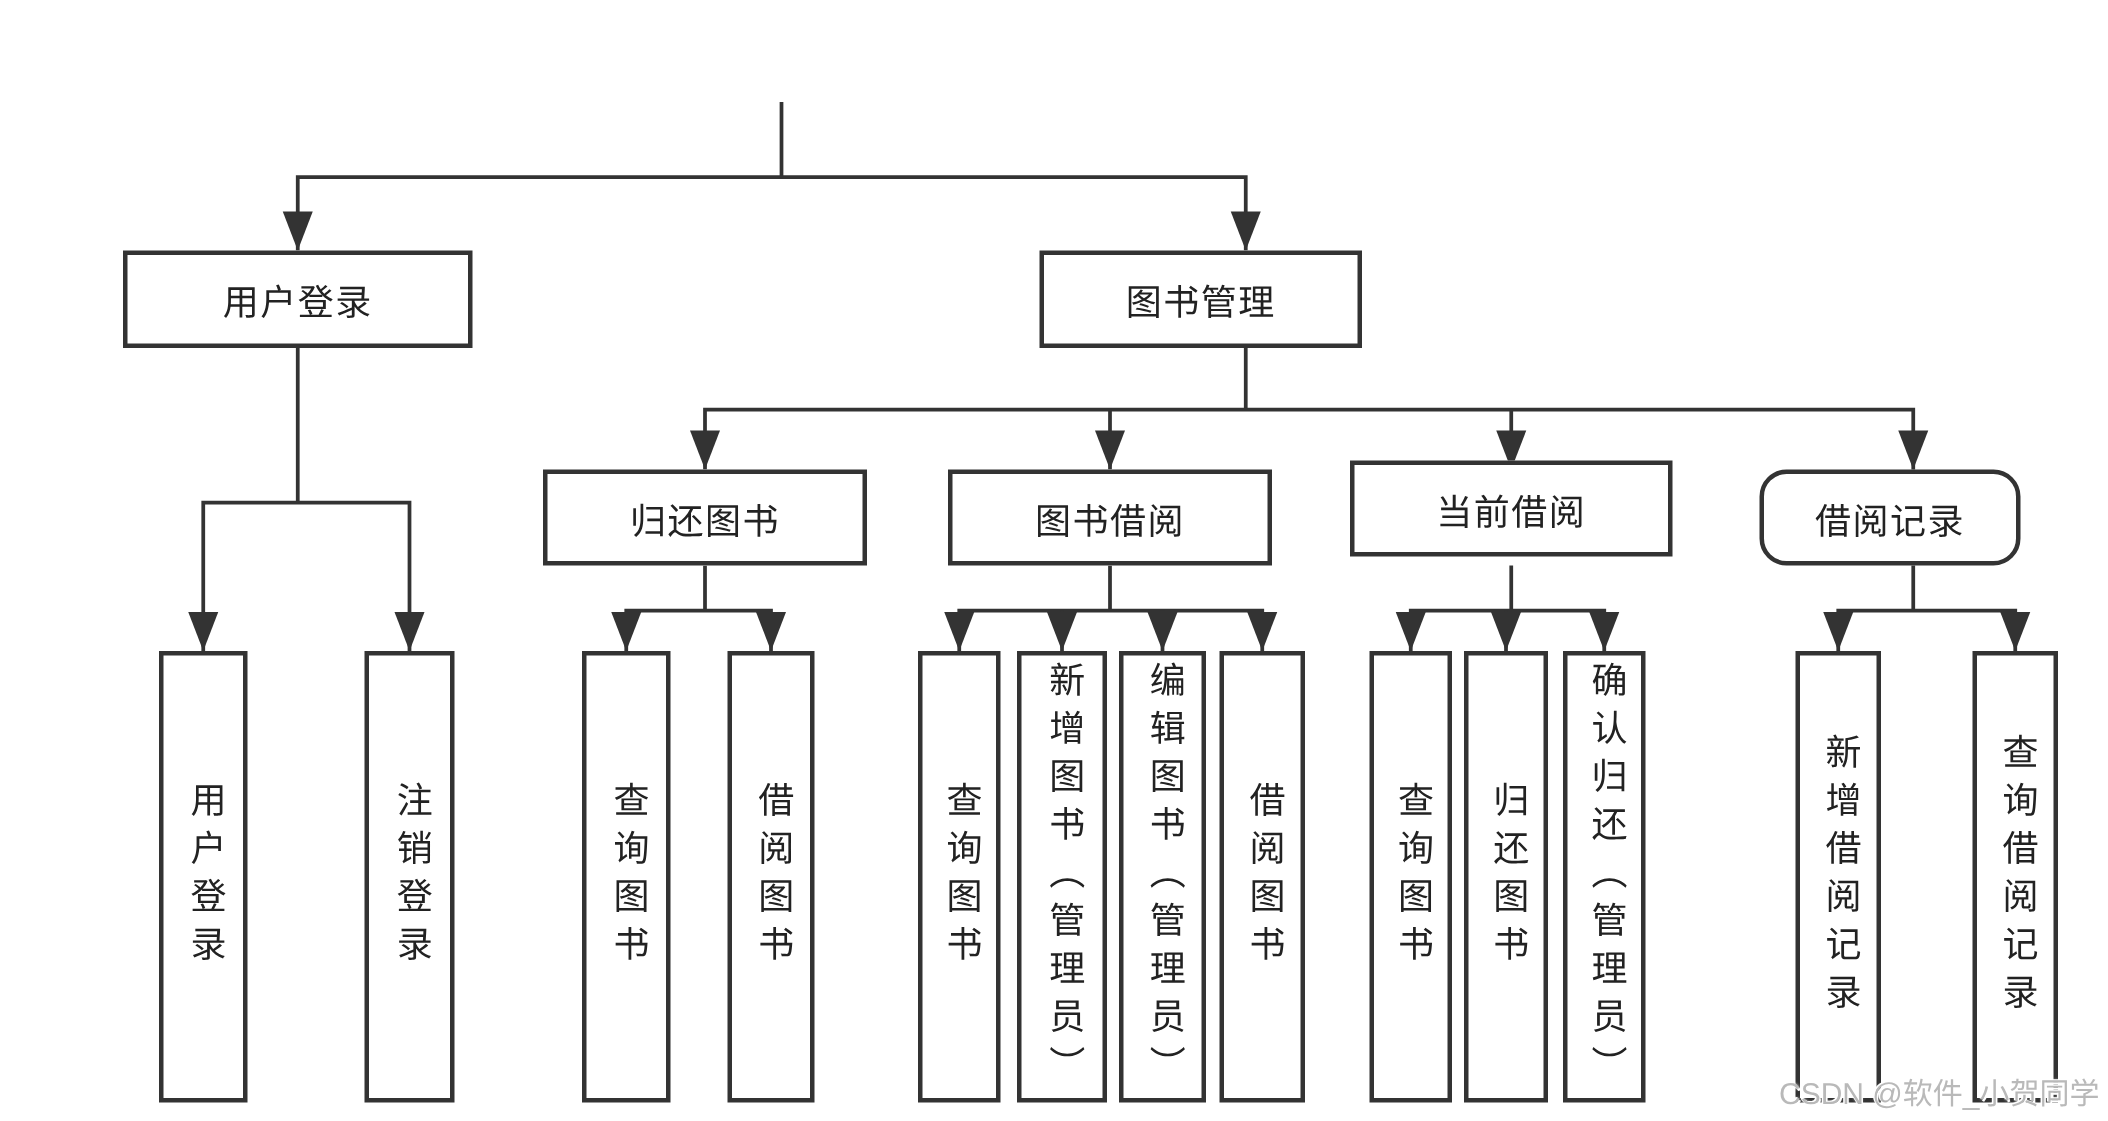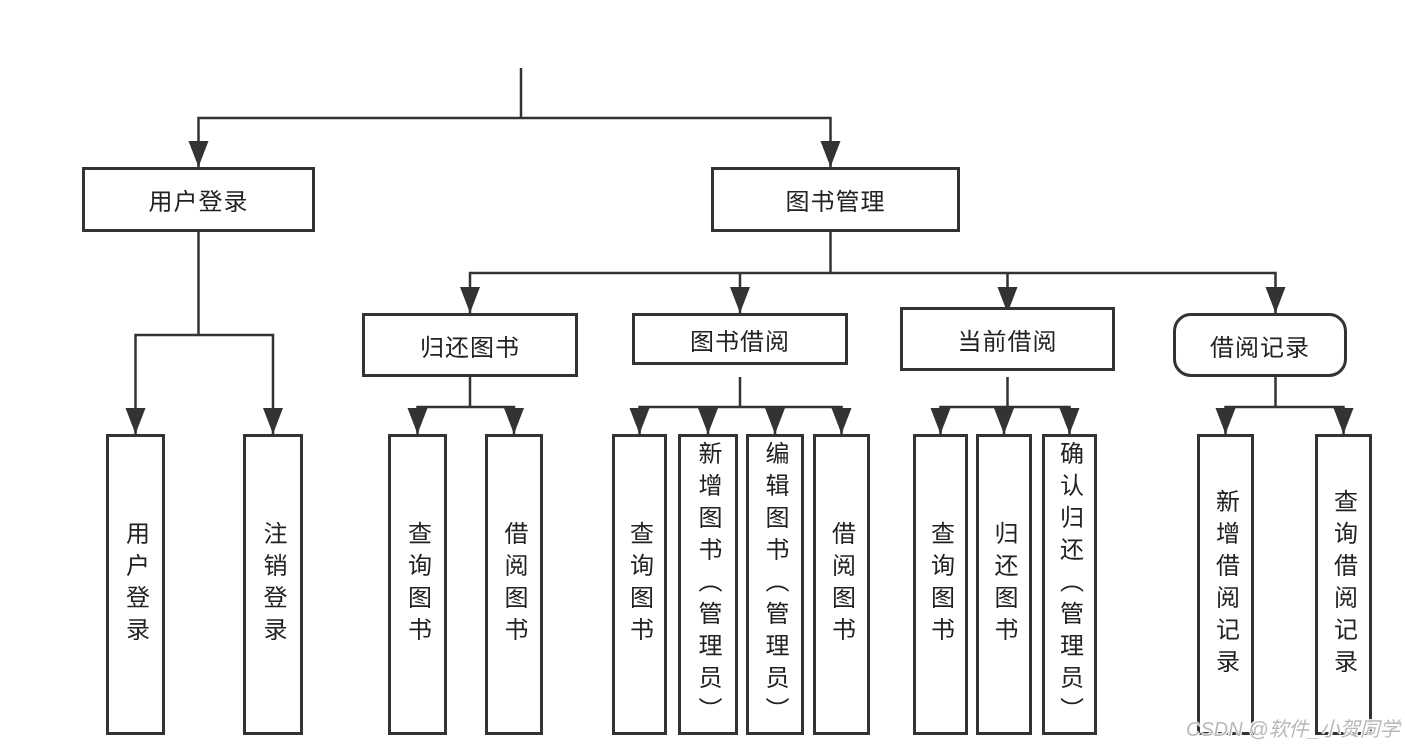--- a/index.html
+++ b/index.html
@@ -55,21 +55,20 @@
   }
   .watermark {
     position: absolute;
     left: 1186px;
     top: 713px;
     font-size: 20px;
     color: var(--watermark);
     text-shadow: 1px 1px 0 #ffffff, -1px -1px 0 #ffffff, 0 0 2px #ffffff;
     white-space: nowrap;
     z-index: 5;
-    font-style: italic;
   }
 </style>
 </head>
 <body>
 
 <div class="stage">
 
   <svg class="connectors" viewBox="0 0 1405 747" xmlns="http://www.w3.org/2000/svg">
 
     <path d="M521,68 V118"></path>
@@ -118,28 +117,28 @@
     <polygon points="994,408 1014,408 1004,434"></polygon>
     <polygon points="1059.5,408 1079.5,408 1069.5,434"></polygon>
     <polygon points="1215.5,408 1235.5,408 1225.5,434"></polygon>
     <polygon points="1333.5,408 1353.5,408 1343.5,434"></polygon>
   </svg>
 
 
   <div class="node h-node" style="left:82px;top:167px;width:233px;height:65px;">
     <span>用户登录</span>
   </div>
-  <div class="node h-node" style="left:711px;top:167px;width:249px;height:65px;text-align:center;">
+  <div class="node h-node" style="left:693px;top:167px;width:215px;height:65px;text-align:center;">
     <span>图书管理</span>
   </div>
 
   <div class="node h-node" style="left:362px;top:313px;width:216px;height:64px;">
     <span>归还图书</span>
   </div>
-  <div class="node h-node" style="left:632px;top:313px;width:216px;height:52px;">
+  <div class="node h-node" style="left:632px;top:313px;width:216px;height:64px;">
     <span>图书借阅</span>
   </div>
   <div class="node h-node" style="left:900px;top:307px;width:215px;height:64px;">
     <span>当前借阅</span>
   </div>
   <div class="node h-node" style="left:1173px;top:313px;width:174px;height:64px;border-radius:18px;">
     <span>借阅记录</span>
   </div>
 
   <div class="node v-node" style="left:106px;top:434px;width:59px;height:301px;">

